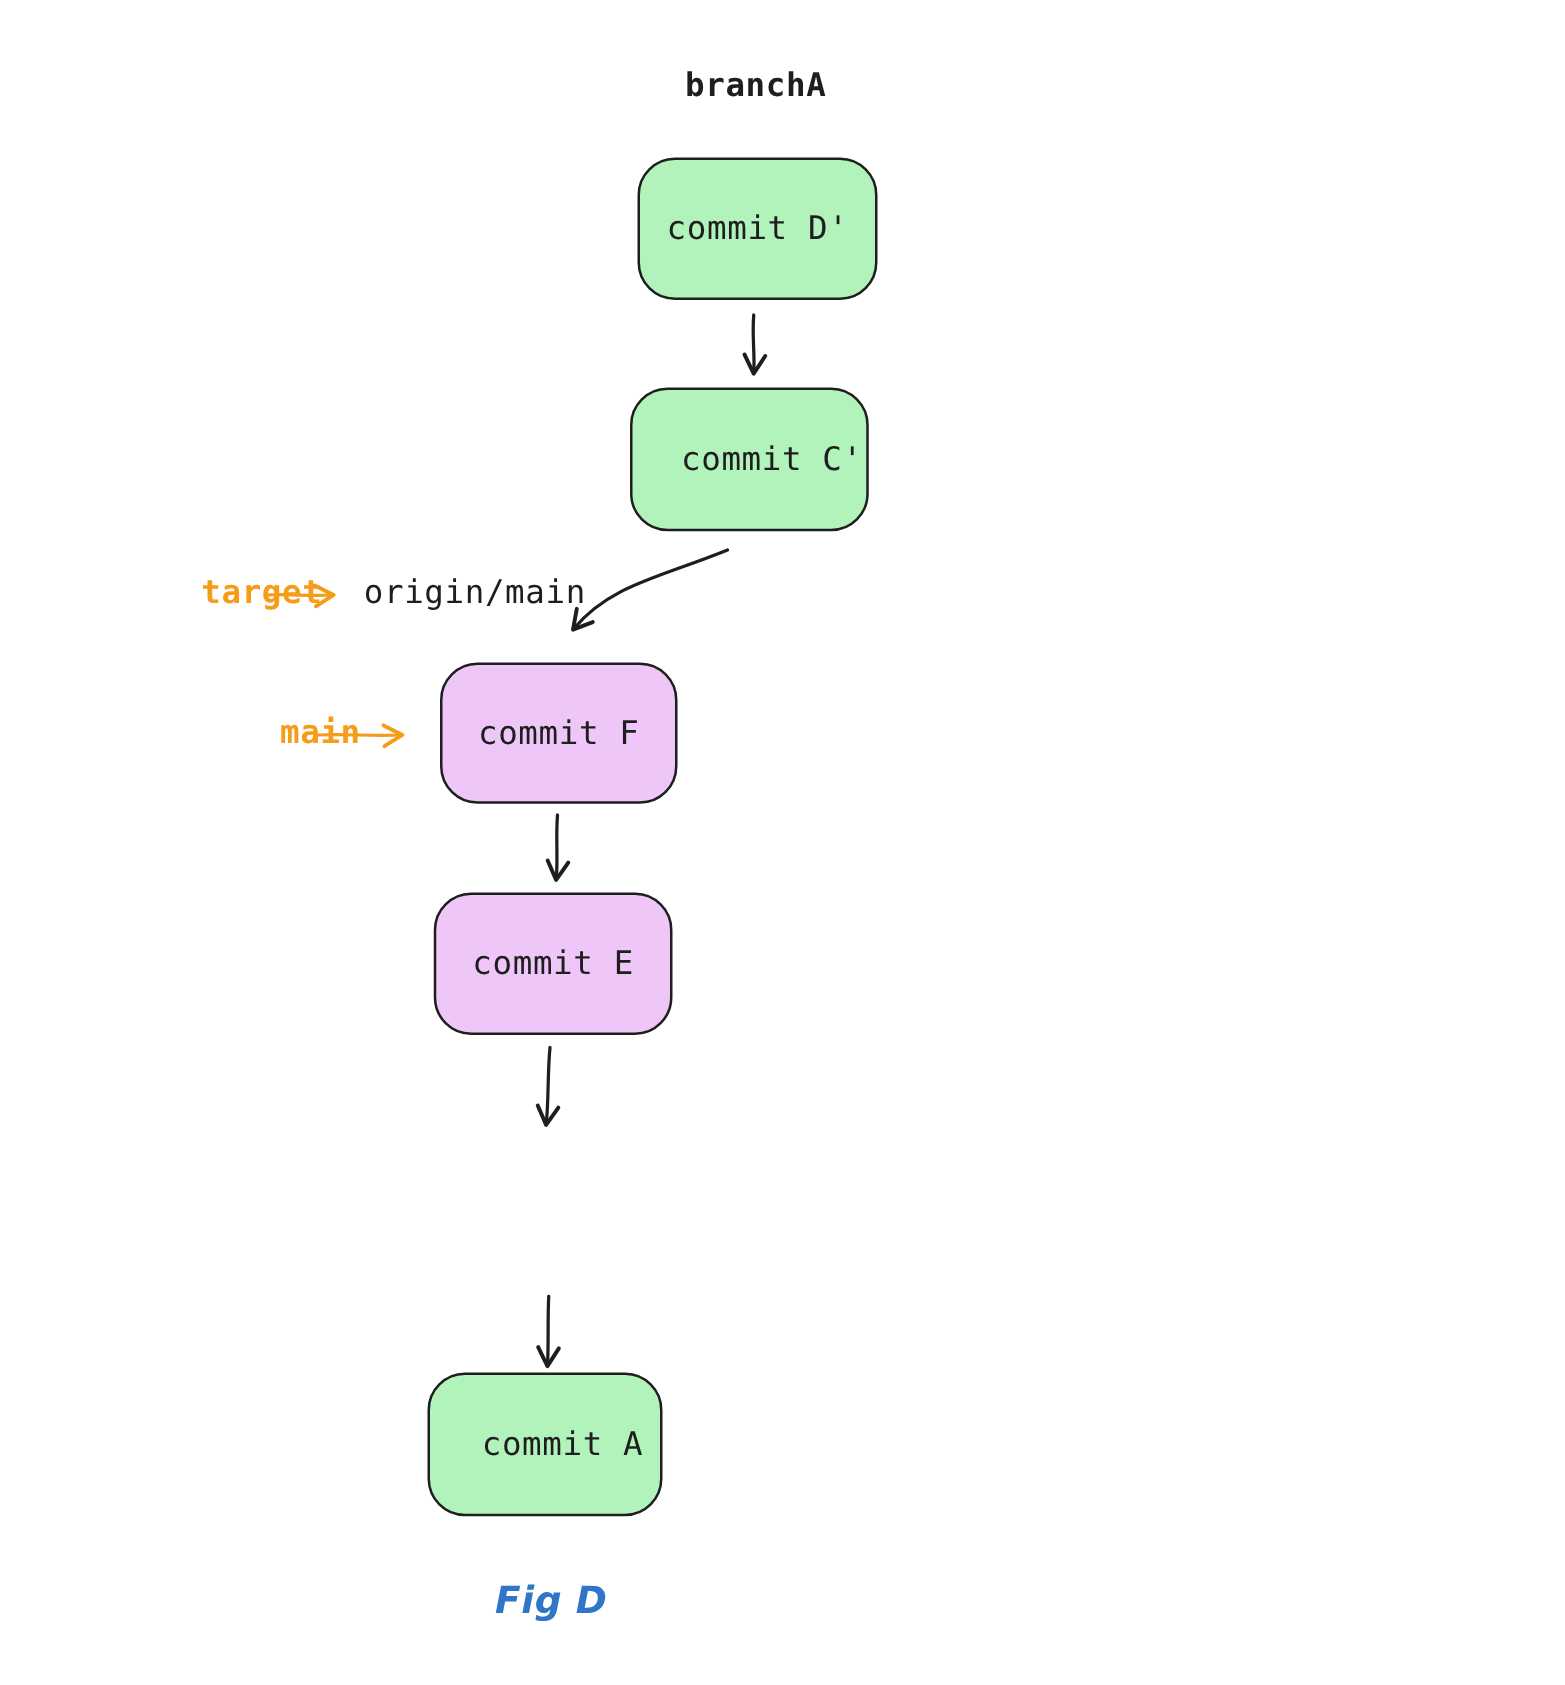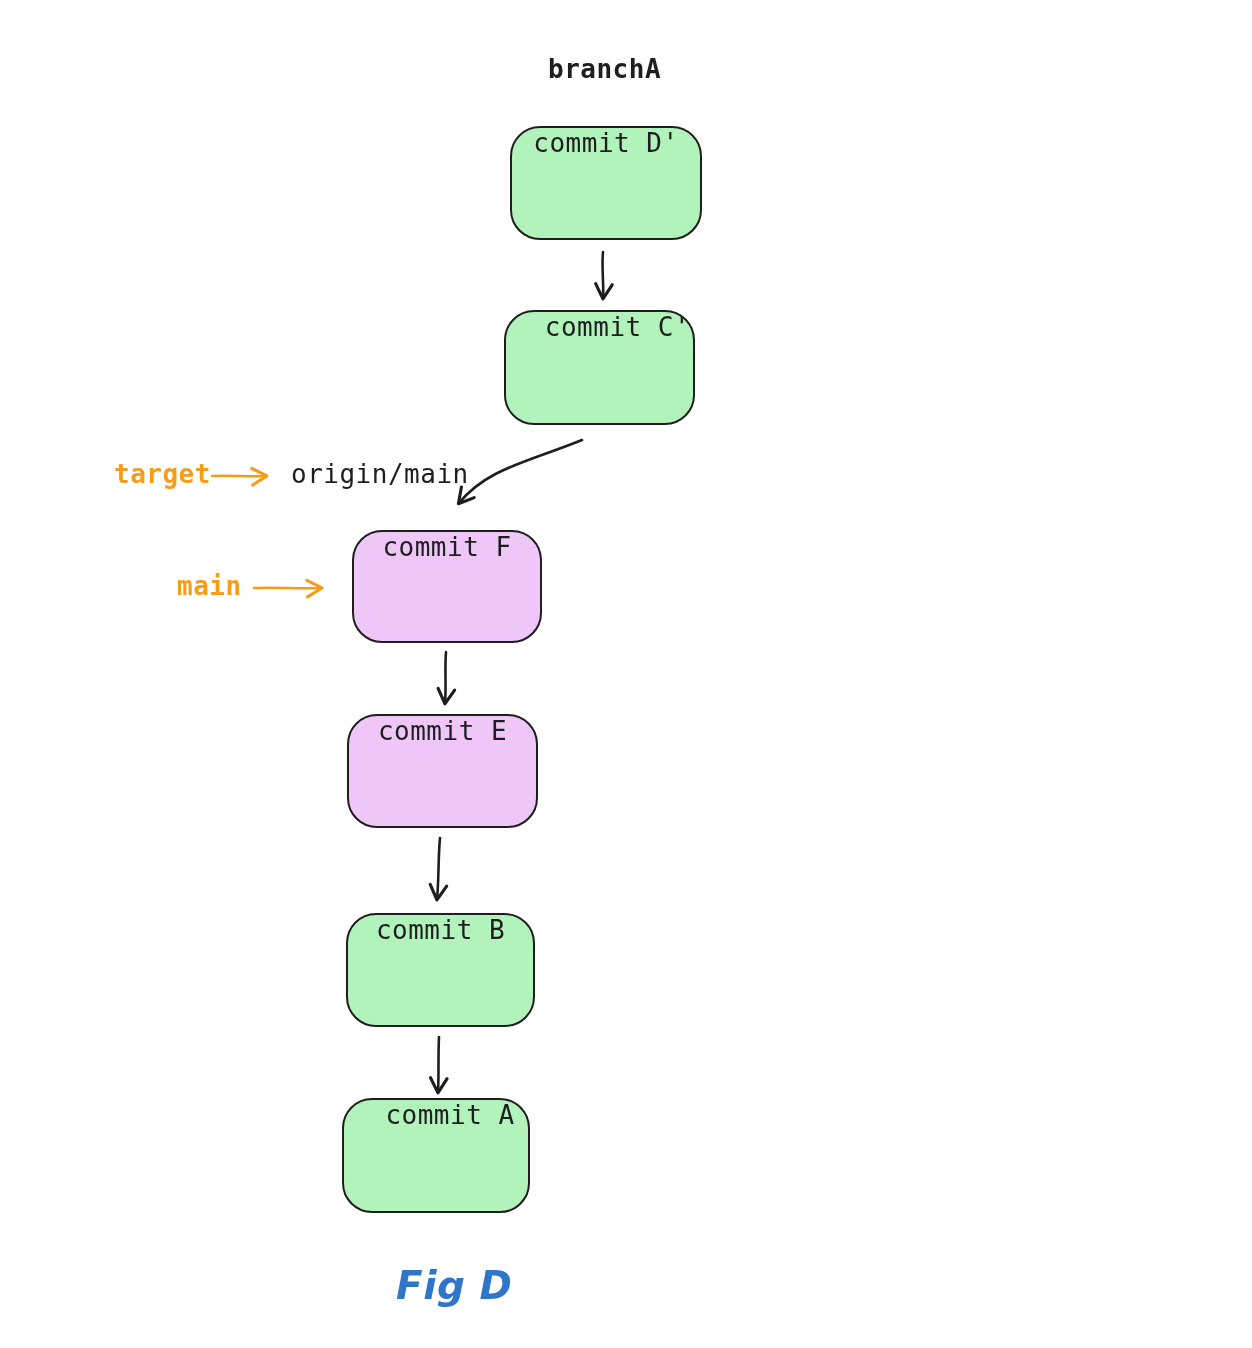--- a/index.html
+++ b/index.html
@@ -18,43 +18,43 @@
   .arrow-layer {
     position: absolute;
     left: 0; top: 0;
     width: 1252px;
     height: 1348px;
     pointer-events: none;
   }
   .node {
     position: absolute;
     display: flex;
-    align-items: flex-start;
+    align-items: center;
     justify-content: center;
     border: 2.6px solid #1e1e1e;
     border-radius: 30px;
     color: #1e1e1e;
     font-size: 26px;
     font-family: "DejaVu Sans Mono", monospace;
     box-sizing: border-box;
     letter-spacing: 0.5px;
   }
   .node.green  { background: #b2f2bb; }
   .node.purple { background: #eec6f8; }
 
   .label {
     position: absolute;
     color: #1e1e1e;
     font-size: 26px;
     font-family: "DejaVu Sans Mono", monospace;
     white-space: nowrap;
     letter-spacing: 0.5px;
   }
-  .label.orange { color: #f59c18; font-weight: bold; }
-  .label.blue   { color: #2f76c9; font-size: 39px; font-weight: bold;
+  .label.orange { color: #f59c18; font-weight: bold; margin-left: 47px; }
+  .label.blue   { color: #2f76c9; font-size: 30px; font-weight: bold;
                   font-family: "DejaVu Sans", sans-serif; font-style: italic; }
   .label.title  { font-weight: bold; }
 
   
   #node-commit-dp { left: 510px; top: 126px; width: 192px; height: 114px; }
   #node-commit-cp { left: 504px; top: 310px; width: 191px; height: 115px; padding-left: 36px; }
   #node-commit-f  { left: 352px; top: 530px; width: 190px; height: 113px; }
   #node-commit-e  { left: 347px; top: 714px; width: 191px; height: 114px; }
   #node-commit-b  { left: 346px; top: 913px; width: 189px; height: 114px; }
   #node-commit-a  { left: 342px; top: 1098px; width: 188px; height: 115px; padding-left: 28px; }
@@ -107,23 +107,20 @@
   </div>
 
   <div class="node purple" id="node-commit-f">
     <span>commit F</span>
   </div>
 
   <div class="node purple" id="node-commit-e">
     <span>commit E</span>
   </div>
 
-  <div class="node green" id="node-commit-b">
-    <span>commit B</span>
-  </div>
 
   <div class="node green" id="node-commit-a">
     <span>commit A</span>
   </div>
 
   <div class="label orange" id="label-target">target</div>
 
   <div class="label" id="label-origin-main">origin/main</div>
 
   <div class="label orange" id="label-base">main</div>

